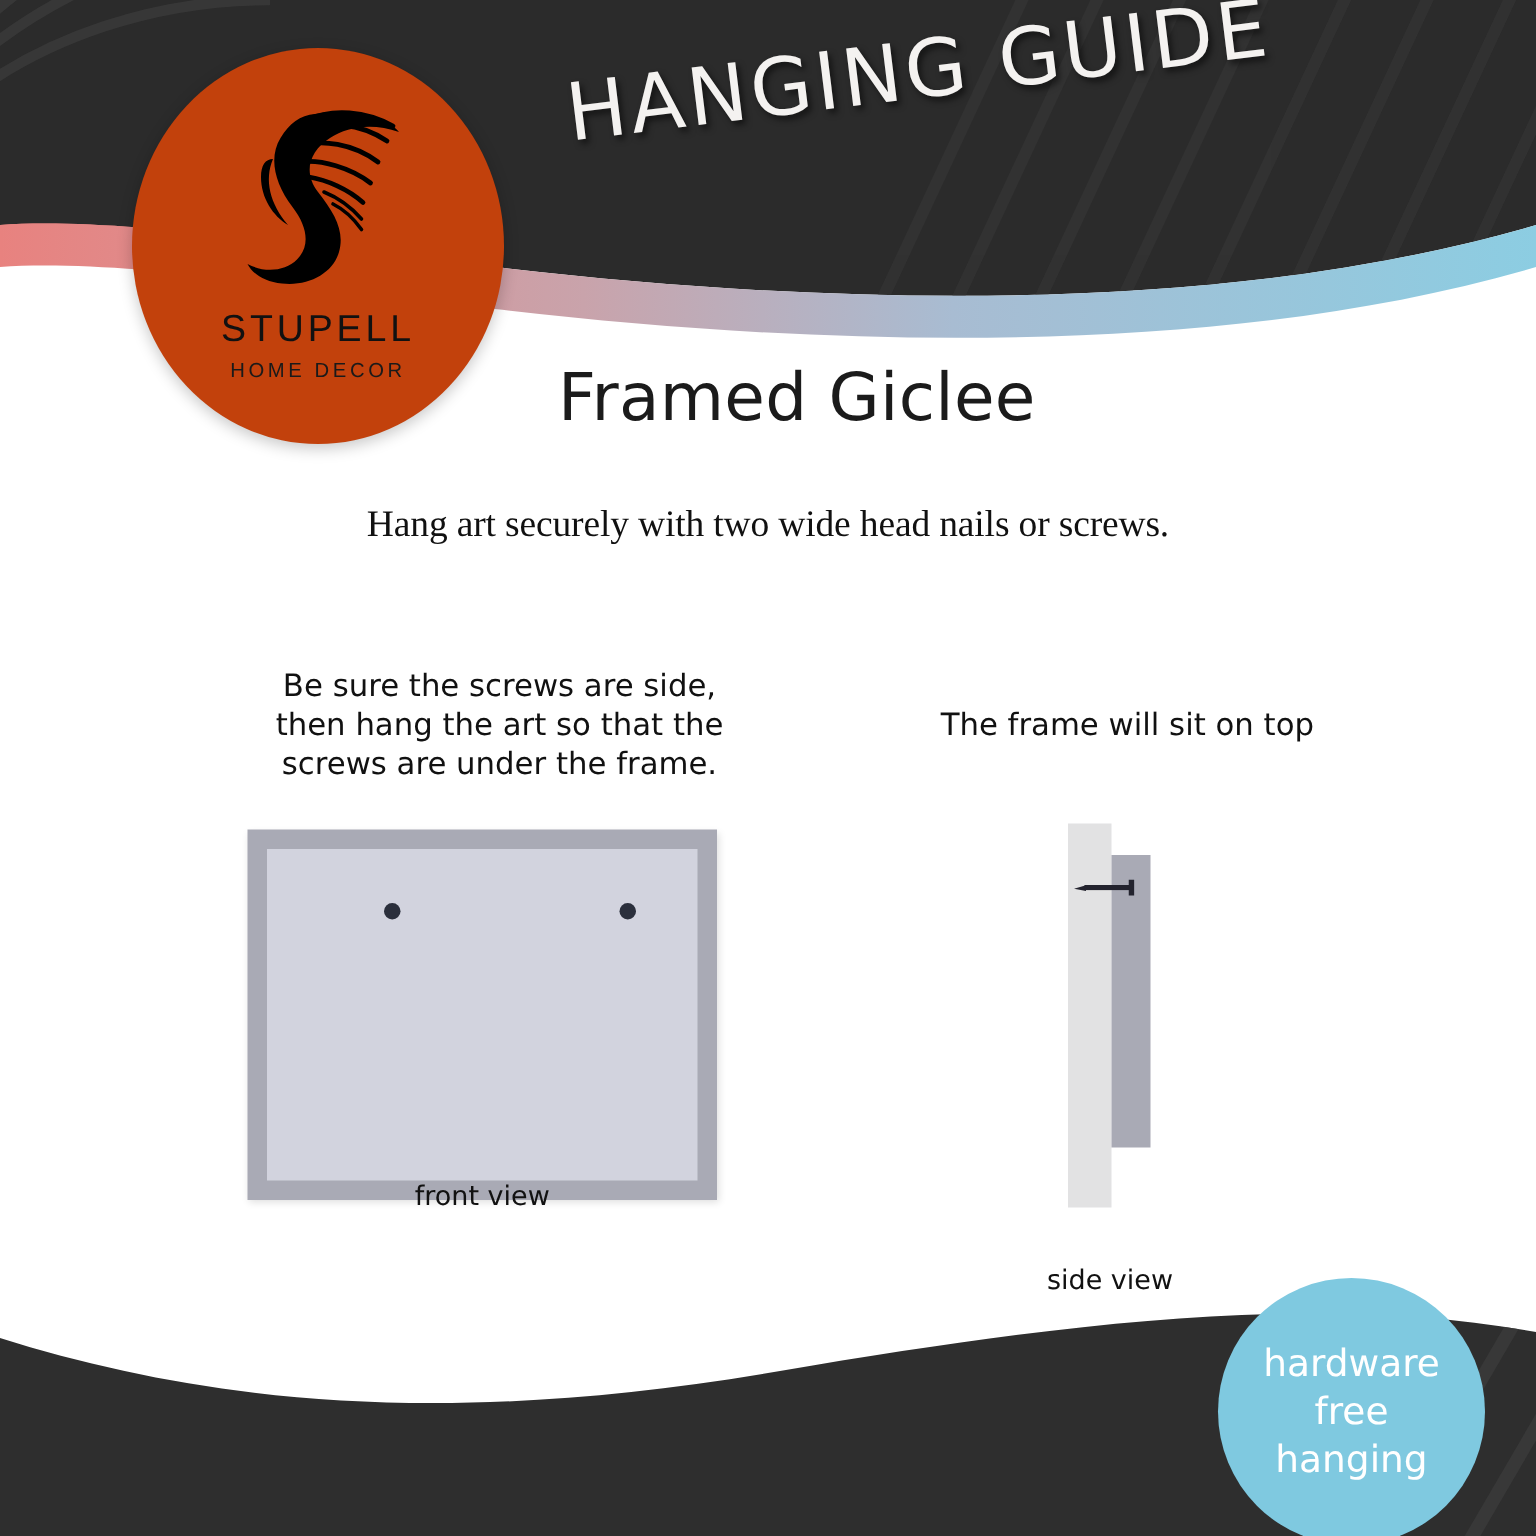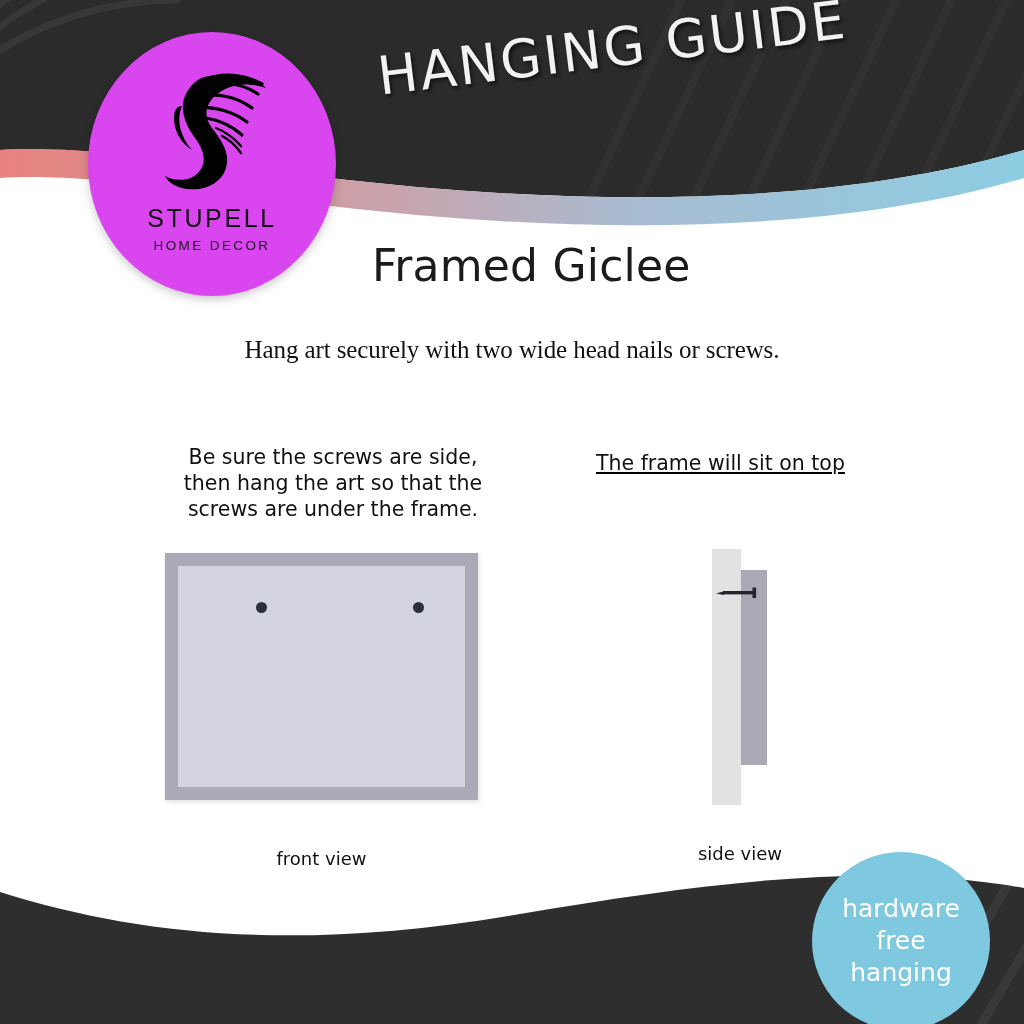--- a/index.html
+++ b/index.html
@@ -28,21 +28,21 @@
     text-shadow:2px 3px 4px rgba(0,0,0,0.55);
     white-space:nowrap;
     font-family:"DejaVu Sans",sans-serif;
   }
 
   
   .logo-badge{
     position:absolute;left:88px;top:32px;
     width:248px;height:264px;
     border-radius:50%;
-    background:#d946ef;
+    background:#c2410c;
     box-shadow:0 3px 10px rgba(0,0,0,0.22);
     display:flex;flex-direction:column;align-items:center;
     overflow:hidden;
   }
   .logo-mark{margin-top:26px;}
   .logo-name{
     font-size:25px;letter-spacing:2.6px;color:#111;
     font-family:"Liberation Sans",sans-serif;margin-top:2px;
   }
   .logo-sub{
@@ -60,21 +60,21 @@
   .lede{
     position:absolute;left:0;top:336px;width:1024px;
     text-align:center;
     font-size:25px;color:#111;
     letter-spacing:-0.1px;
     font-family:Liberation Serif, serif;
   }
 
   
   .col-left{position:absolute;left:140px;top:444px;width:386px;text-align:center;}
-  .col-right{position:absolute;left:596px;top:450px;width:280px;text-align:left;text-decoration:underline;}
+  .col-right{position:absolute;left:596px;top:470px;width:280px;text-align:right;}
   .caption{
     font-size:20.5px;line-height:26px;color:#111;
     font-family:"DejaVu Sans",sans-serif;
   }
 
   
   .frame-front{
     position:absolute;left:165px;top:553px;
     width:313px;height:247px;
     background:#a9aab5;
@@ -101,21 +101,21 @@
     position:absolute;left:741px;top:570px;
     width:26px;height:195px;
     background:#a9aab5;
   }
   .nail{position:absolute;left:716px;top:585px;width:46px;height:13px;}
 
   .view-label{
     position:absolute;font-size:18px;color:#111;
     font-family:"DejaVu Sans",sans-serif;text-align:center;
   }
-  .view-label.front{left:165px;top:848px;width:313px;}
+  .view-label.front{left:165px;top:787px;width:313px;}
   .view-label.side{left:646px;top:843px;width:188px;}
 
   
   .footer-wrap{position:absolute;left:0;bottom:0;width:1024px;height:180px;overflow:hidden;}
 
   
   .hw-badge{
     position:absolute;left:812px;top:852px;
     width:178px;height:178px;border-radius:50%;
     background:#7fc9e0;

